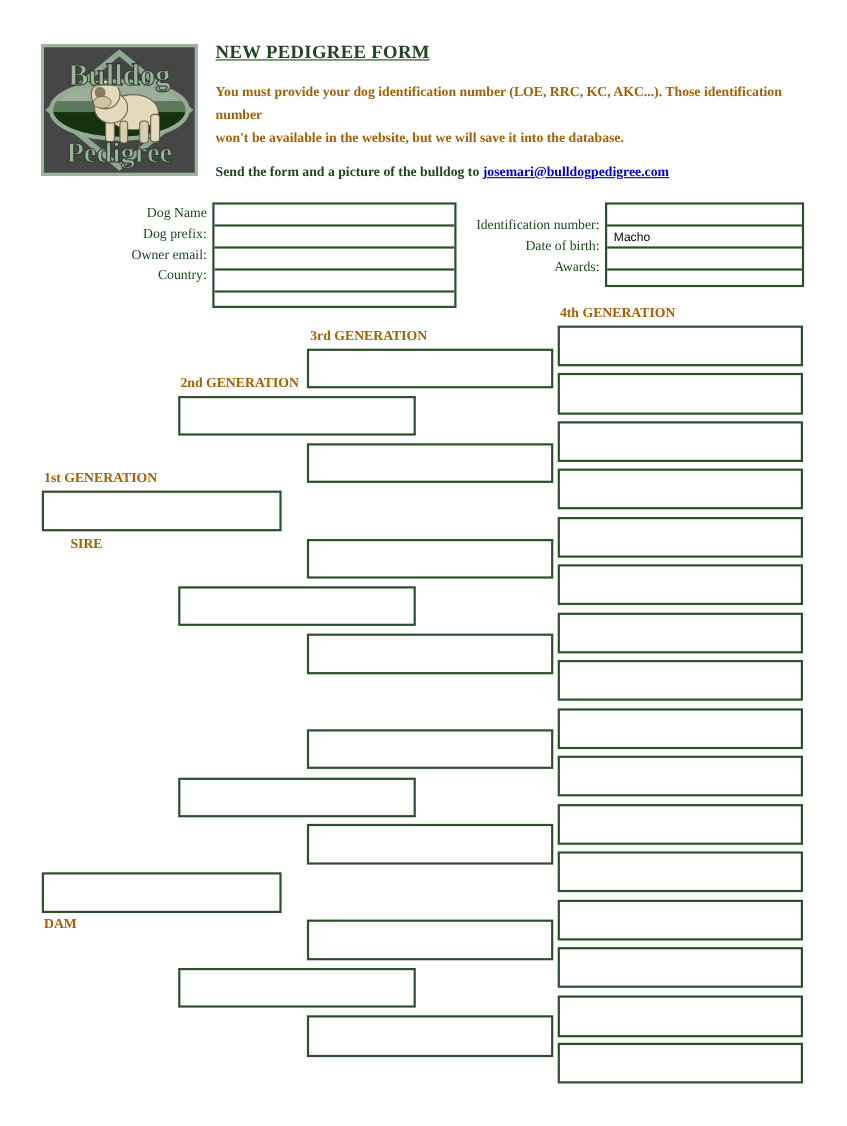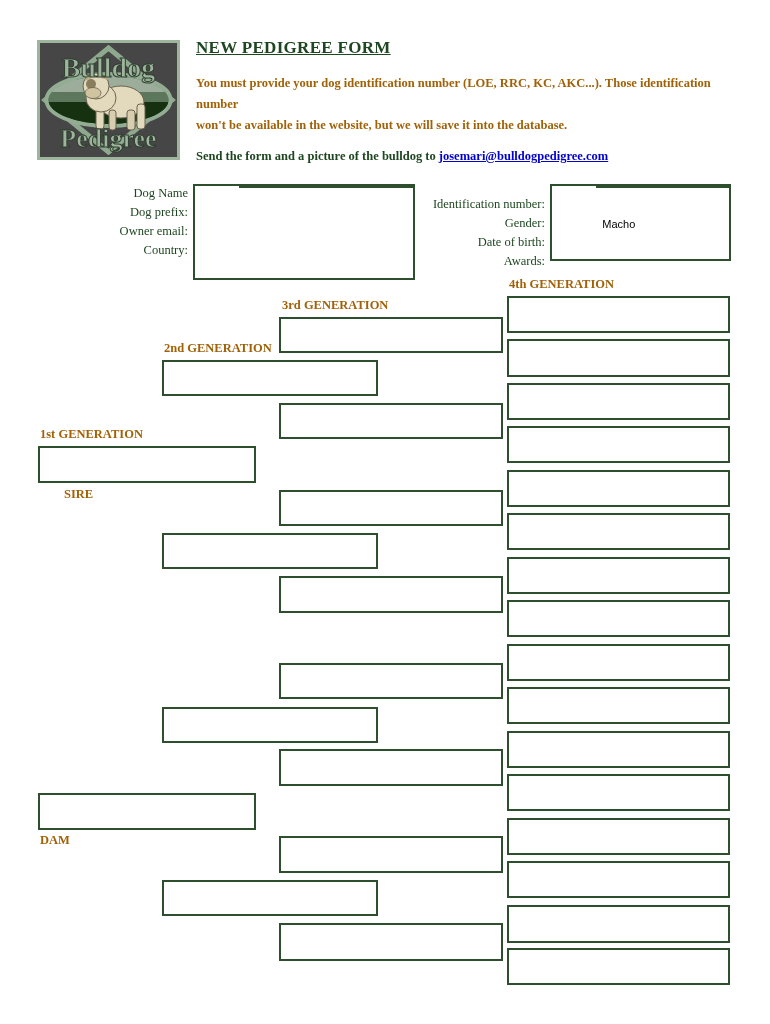--- a/index.html
+++ b/index.html
@@ -15,21 +15,21 @@
   .intro{position:absolute;left:196px;top:73px;width:560px;font-size:12.5px;
          font-weight:bold;color:#a16207;line-height:21px;}
   .sendline{position:absolute;left:196px;top:149px;font-size:12.5px;
          font-weight:bold;color:#1e4620;}
   .sendline a{color:#0000cc;text-decoration:underline;font-weight:bold;cursor:pointer;}
 
   
   .label-col{position:absolute;font-size:12.5px;font-weight:normal;color:#1e4620;text-align:right;}
   .label-col .lbl{height:19px;line-height:19px;}
   .field-table{position:absolute;border:2px solid #2d4f2e;background:#fff;
-         display:flex;flex-direction:row;box-sizing:border-box;justify-content:space-between;}
+         display:flex;flex-direction:column;box-sizing:border-box;justify-content:space-between;}
   .field-table .frow{flex:1;border-top:2px solid #2d4f2e;}
   .field-table .frow:first-child{border-top:none;}
   .field-table input{width:100%;height:100%;border:none;outline:none;margin:0;
          padding:0 6px;box-sizing:border-box;font-family:"Liberation Sans",sans-serif;
          font-size:11px;color:#000;background:transparent;}
 
   
   .genlabel{position:absolute;font-size:12.5px;font-weight:bold;color:#a16207;white-space:nowrap;}
   .pbox{position:absolute;border:2px solid #2d4f2e;background:#fff;box-sizing:border-box;
         font-family:"Liberation Sans",sans-serif;font-size:12px;color:#000;
@@ -92,21 +92,20 @@
   <div class="field-table" style="left:193px;top:184px;width:222px;height:96px;">
     <div class="frow"><input type="text" value="" style=""></div>
     <div class="frow"><input type="text" value="" style=""></div>
     <div class="frow"><input type="text" value="" style=""></div>
     <div class="frow"><input type="text" value="" style=""></div>
     <div class="frow"><input type="text" value="" style=""></div>
   </div>
 
   <div class="label-col" style="left:360px;top:169px;width:185px;margin-top:26px;">
     <div class="lbl">Identification number:</div>
-    <div class="lbl">Gender:</div>
     <div class="lbl">Date of birth:</div>
     <div class="lbl">Awards:</div>
   </div>
 
   <div class="field-table" style="left:550px;top:184px;width:181px;height:77px;">
     <div class="frow"><input type="text" value="" style=""></div>
     <div class="frow"><input type="text" value="Macho" style=""></div>
     <div class="frow"><input type="text" value="" style=""></div>
     <div class="frow"><input type="text" value="" style=""></div>
   </div>

